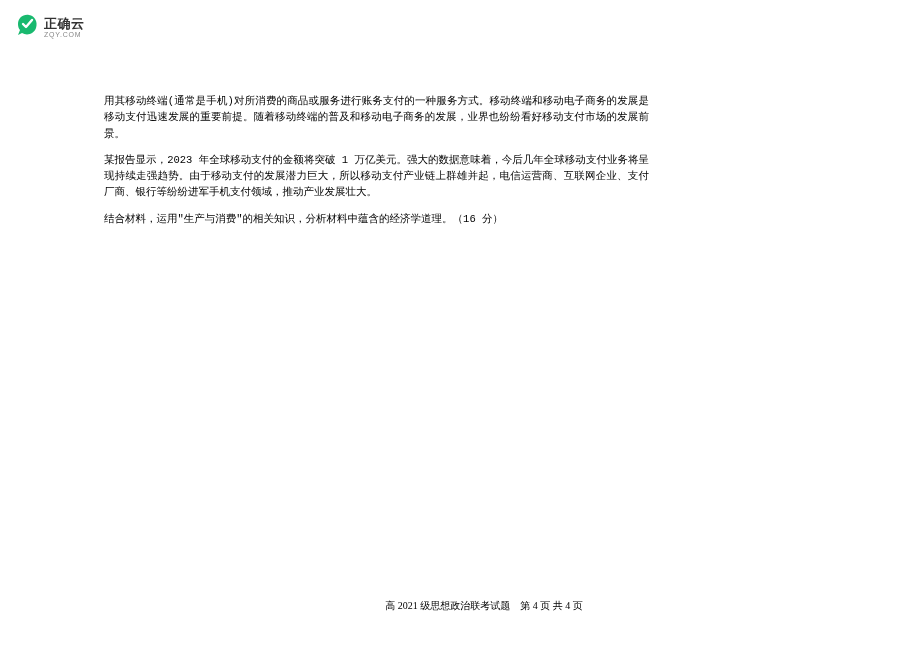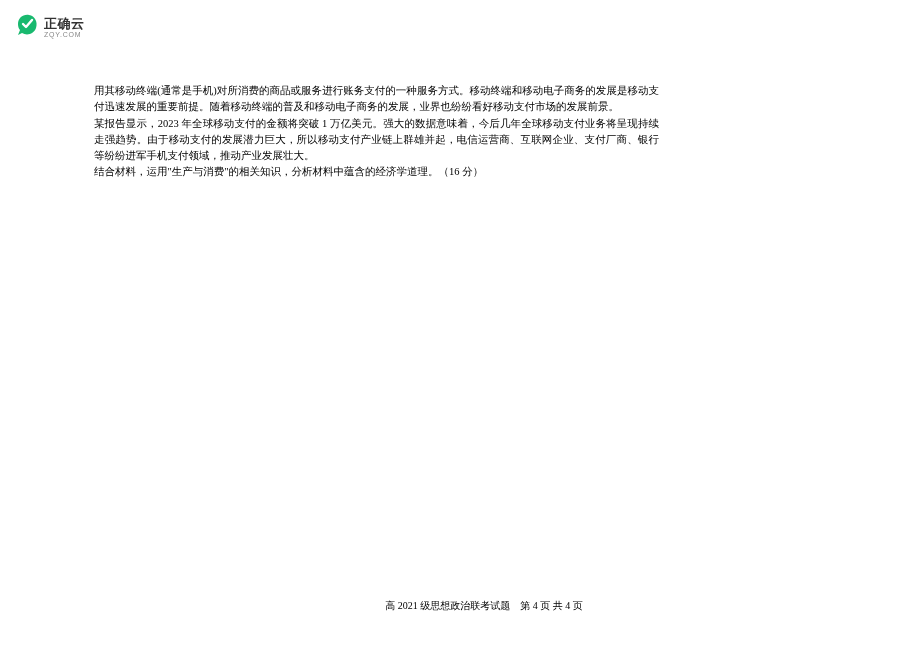--- a/index.html
+++ b/index.html
@@ -49,21 +49,22 @@
     top: 83px;
     left: 94px;
     width: 565px;
     font-size: 10.5px;
     line-height: 1.55;
     color: #000;
     text-align: justify;
     text-justify: inter-ideograph;
   }
   .content p {
-    margin: 0;
+    margin: 10px;
+    font-family: Liberation Mono, monospace;
   }
   .footer {
     position: absolute;
     bottom: 36px;
     left: 0;
     width: 920px;
     text-align: center;
     font-size: 10px;
     color: #000;
     margin-left: 24px;

